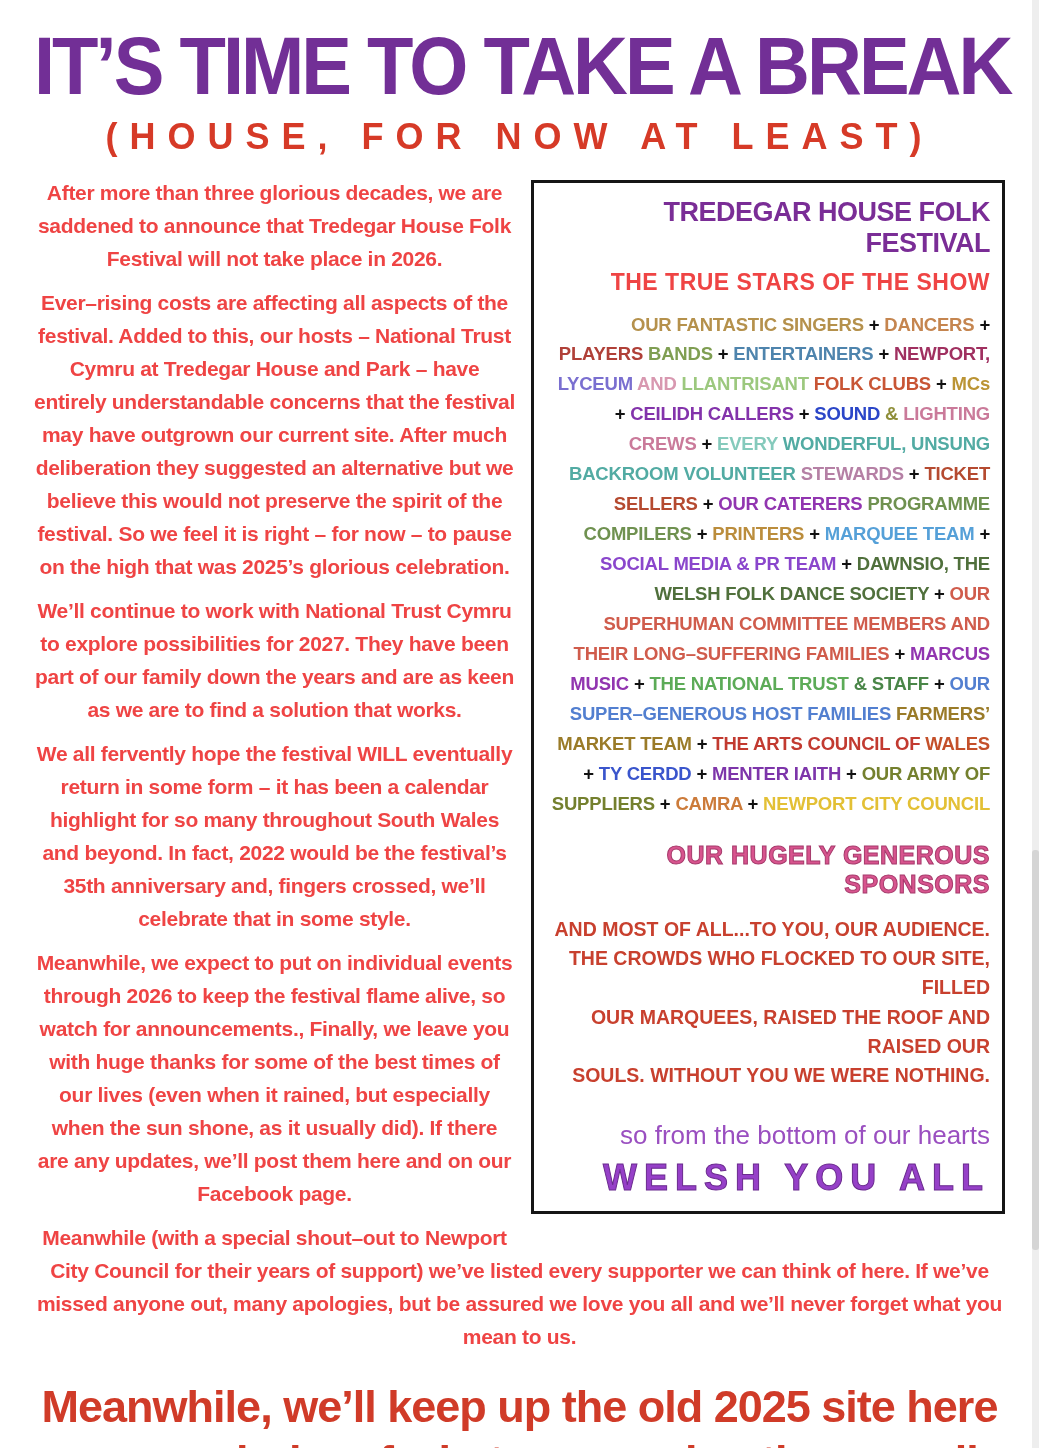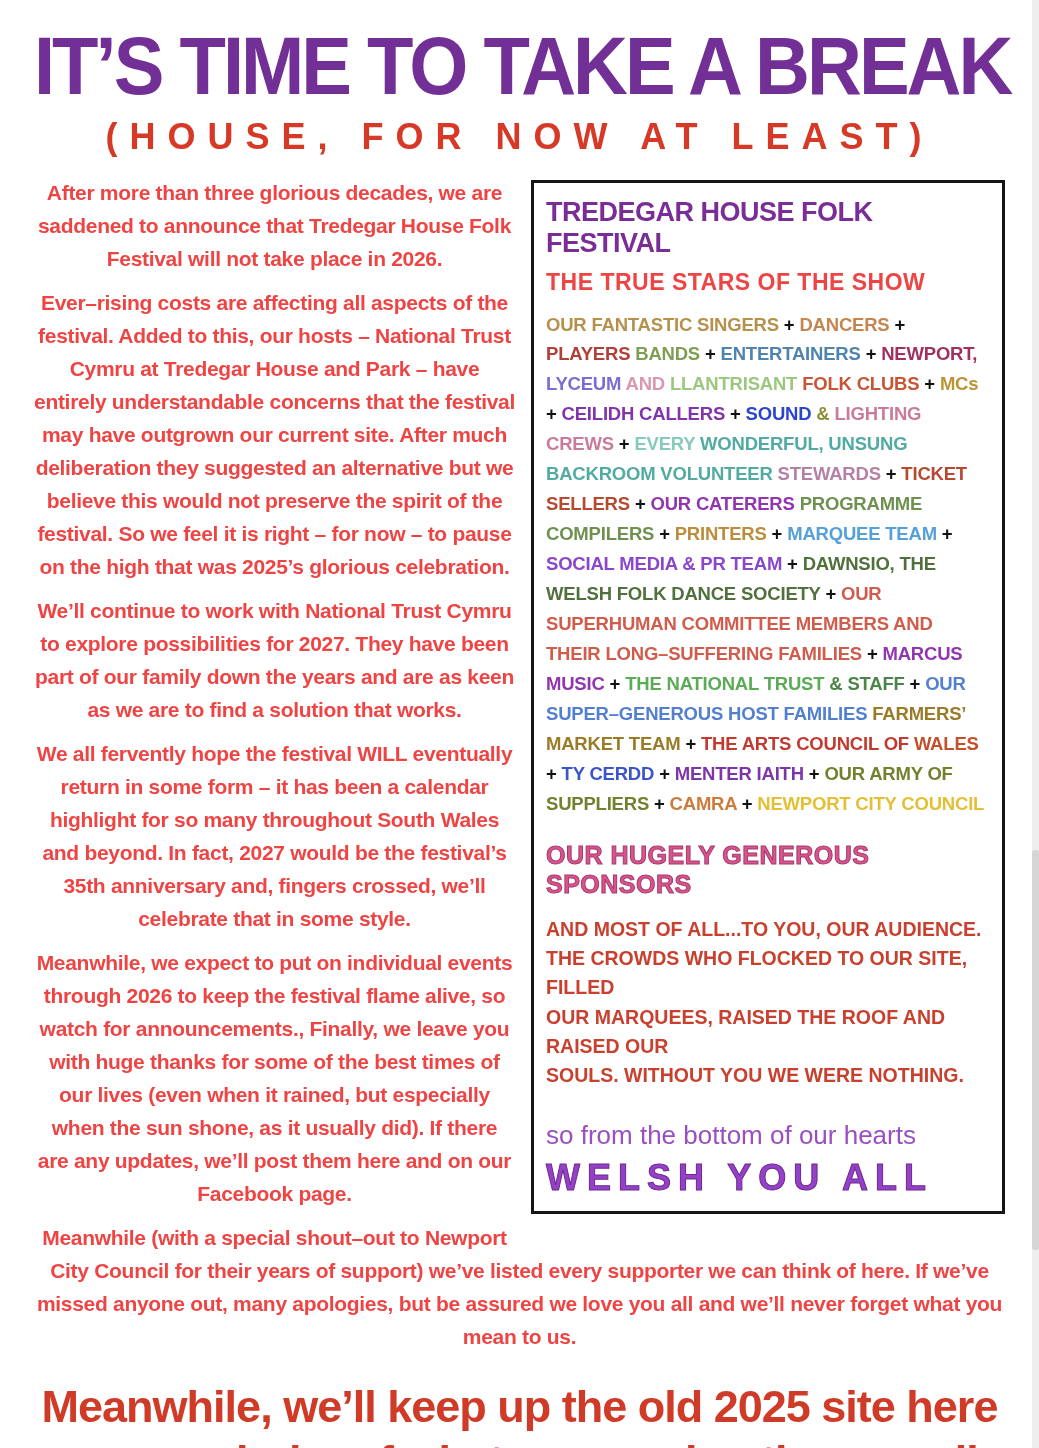--- a/index.html
+++ b/index.html
@@ -39,21 +39,21 @@
   
   .content { margin-top: 18px; }
   .credits-panel {
     float: right;
     width: 474px;
     min-height: 888px;
     box-sizing: border-box;
     border: 3px solid #151515;
     padding: 14px 12px 12px 12px;
     margin: 4px 0 16px 16px;
-    text-align: left;
+    text-align: right;
     background: #ffffff;
   }
   .panel-title {
     font-size: 27px;
     font-weight: bold;
     color: #7a2d96;
     letter-spacing: -0.5px;
   }
   .panel-subtitle {
     margin-top: 10px;
@@ -154,21 +154,21 @@
       <div class="sponsors-heading">OUR HUGELY GENEROUS SPONSORS</div>
       <div class="audience-tribute">AND MOST OF ALL...TO YOU, OUR AUDIENCE.<br>THE CROWDS WHO FLOCKED TO OUR SITE,  FILLED<br>OUR MARQUEES, RAISED THE ROOF AND RAISED OUR<br>SOULS. WITHOUT YOU WE WERE NOTHING.</div>
       <div class="hearts-line">so from the bottom of our hearts</div>
       <div class="thank-you-heading">WELSH YOU ALL</div>
     </div>
 
     <div class="body-text">
         <p>After more than three glorious decades, we are saddened to announce that Tredegar House Folk Festival will not take place in 2026.</p>
         <p>Ever–rising costs are affecting all aspects of the festival. Added to this, our hosts – National Trust Cymru at Tredegar House and Park – have entirely understandable concerns that the festival may have outgrown our current site. After much deliberation they suggested an alternative but we believe this would not preserve the spirit of the festival. So we feel it is right – for now – to pause on the high that was 2025’s glorious celebration.</p>
         <p>We’ll continue to work with National Trust Cymru to explore possibilities for 2027. They have been part of our family down the years and are as keen as we are to find a solution that works.</p>
-        <p>We all fervently hope the festival WILL eventually return in some form – it has been a calendar highlight for so many throughout South Wales and beyond. In fact, 2027 would be the festival’s 35th anniversary and, fingers crossed, we’ll celebrate that in some style.</p>
+        <p>We all fervently hope the festival WILL eventually return in some form – it has been a calendar highlight for so many throughout South Wales and beyond. In fact, 2022 would be the festival’s 35th anniversary and, fingers crossed, we’ll celebrate that in some style.</p>
         <p>Meanwhile, we expect to put on individual events through 2026 to keep the festival flame alive, so watch for announcements., Finally, we leave you with huge thanks for some of the best times of our lives (even when it rained, but especially when the sun shone, as it usually did). If there are any updates, we’ll post them here and on our Facebook page.</p>
         <p>Meanwhile (with a special shout–out to Newport City Council for their years of support) we’ve listed every supporter we can think of here. If we’ve missed anyone out, many apologies, but be assured we love you all and we’ll never forget what you mean to us.</p>
       </div>
 
   </div>
 
   <div class="closing-heading">Meanwhile, we’ll keep up the old 2025 site here<br>as a reminder of what an amazing time we all had</div>
 
 </div>
 

